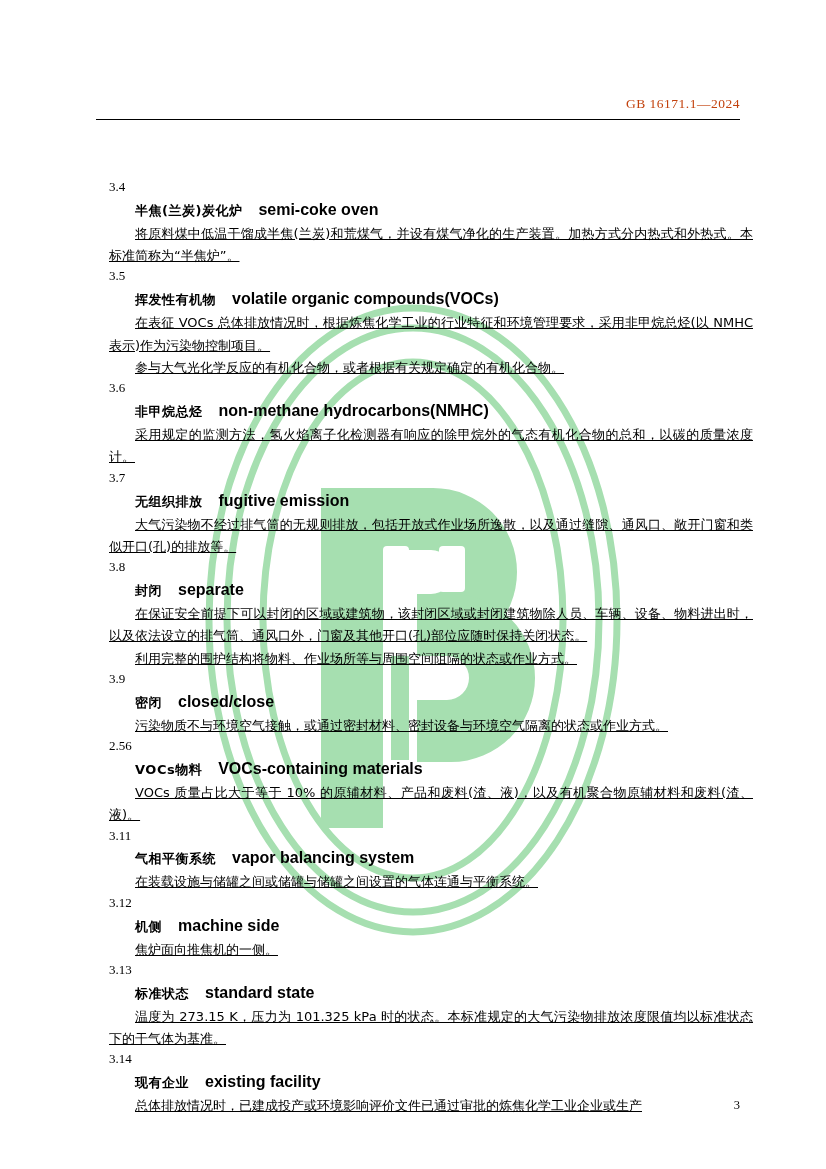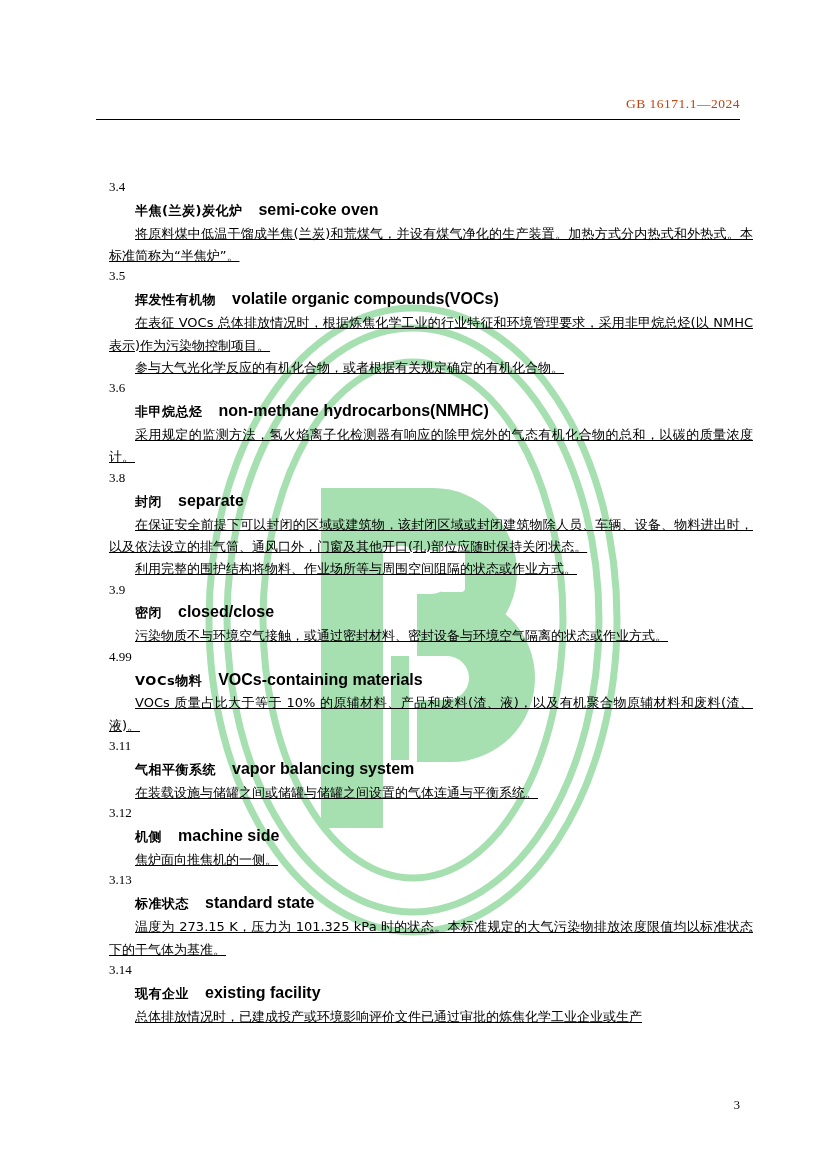--- a/index.html
+++ b/index.html
@@ -157,36 +157,41 @@
       <p class="para">在表征 VOCs 总体排放情况时，根据炼焦化学工业的行业特征和环境管理要求，采用非甲烷总烃(以 NMHC 表示)作为污染物控制项目。</p>
       <p class="para">参与大气光化学反应的有机化合物，或者根据有关规定确定的有机化合物。</p>
     </div>
 
     <div class="blk">
       <p class="clause-num">3.6</p>
       <p class="term"><span class="cn">非甲烷总烃</span><span class="gap"></span><span class="en">non-methane hydrocarbons(NMHC)</span></p>
       <p class="para">采用规定的监测方法，氢火焰离子化检测器有响应的除甲烷外的气态有机化合物的总和，以碳的质量浓度计。</p>
     </div>
 
+    <div class="blk">
+      <p class="clause-num">3.7</p>
+      <p class="term"><span class="cn">无组织排放</span><span class="gap"></span><span class="en">fugitive emission</span></p>
+      <p class="para">大气污染物不经过排气筒的无规则排放，包括开放式作业场所逸散，以及通过缝隙、通风口、敞开门窗和类似开口(孔)的排放等。</p>
+    </div>
 
     <div class="blk">
       <p class="clause-num">3.8</p>
       <p class="term"><span class="cn">封闭</span><span class="gap"></span><span class="en">separate</span></p>
       <p class="para">在保证安全前提下可以封闭的区域或建筑物，该封闭区域或封闭建筑物除人员、车辆、设备、物料进出时，以及依法设立的排气筒、通风口外，门窗及其他开口(孔)部位应随时保持关闭状态。</p>
       <p class="para">利用完整的围护结构将物料、作业场所等与周围空间阻隔的状态或作业方式。</p>
     </div>
 
     <div class="blk">
       <p class="clause-num">3.9</p>
       <p class="term"><span class="cn">密闭</span><span class="gap"></span><span class="en">closed/close</span></p>
       <p class="para">污染物质不与环境空气接触，或通过密封材料、密封设备与环境空气隔离的状态或作业方式。</p>
     </div>
 
     <div class="blk">
-      <p class="clause-num">4.99</p>
+      <p class="clause-num">2.56</p>
       <p class="term"><span class="cn">VOCs物料</span><span class="gap"></span><span class="en">VOCs-containing materials</span></p>
       <p class="para">VOCs 质量占比大于等于 10% 的原辅材料、产品和废料(渣、液)，以及有机聚合物原辅材料和废料(渣、液)。</p>
     </div>
 
     <div class="blk">
       <p class="clause-num">3.11</p>
       <p class="term"><span class="cn">气相平衡系统</span><span class="gap"></span><span class="en">vapor balancing system</span></p>
       <p class="para">在装载设施与储罐之间或储罐与储罐之间设置的气体连通与平衡系统。</p>
     </div>
 

